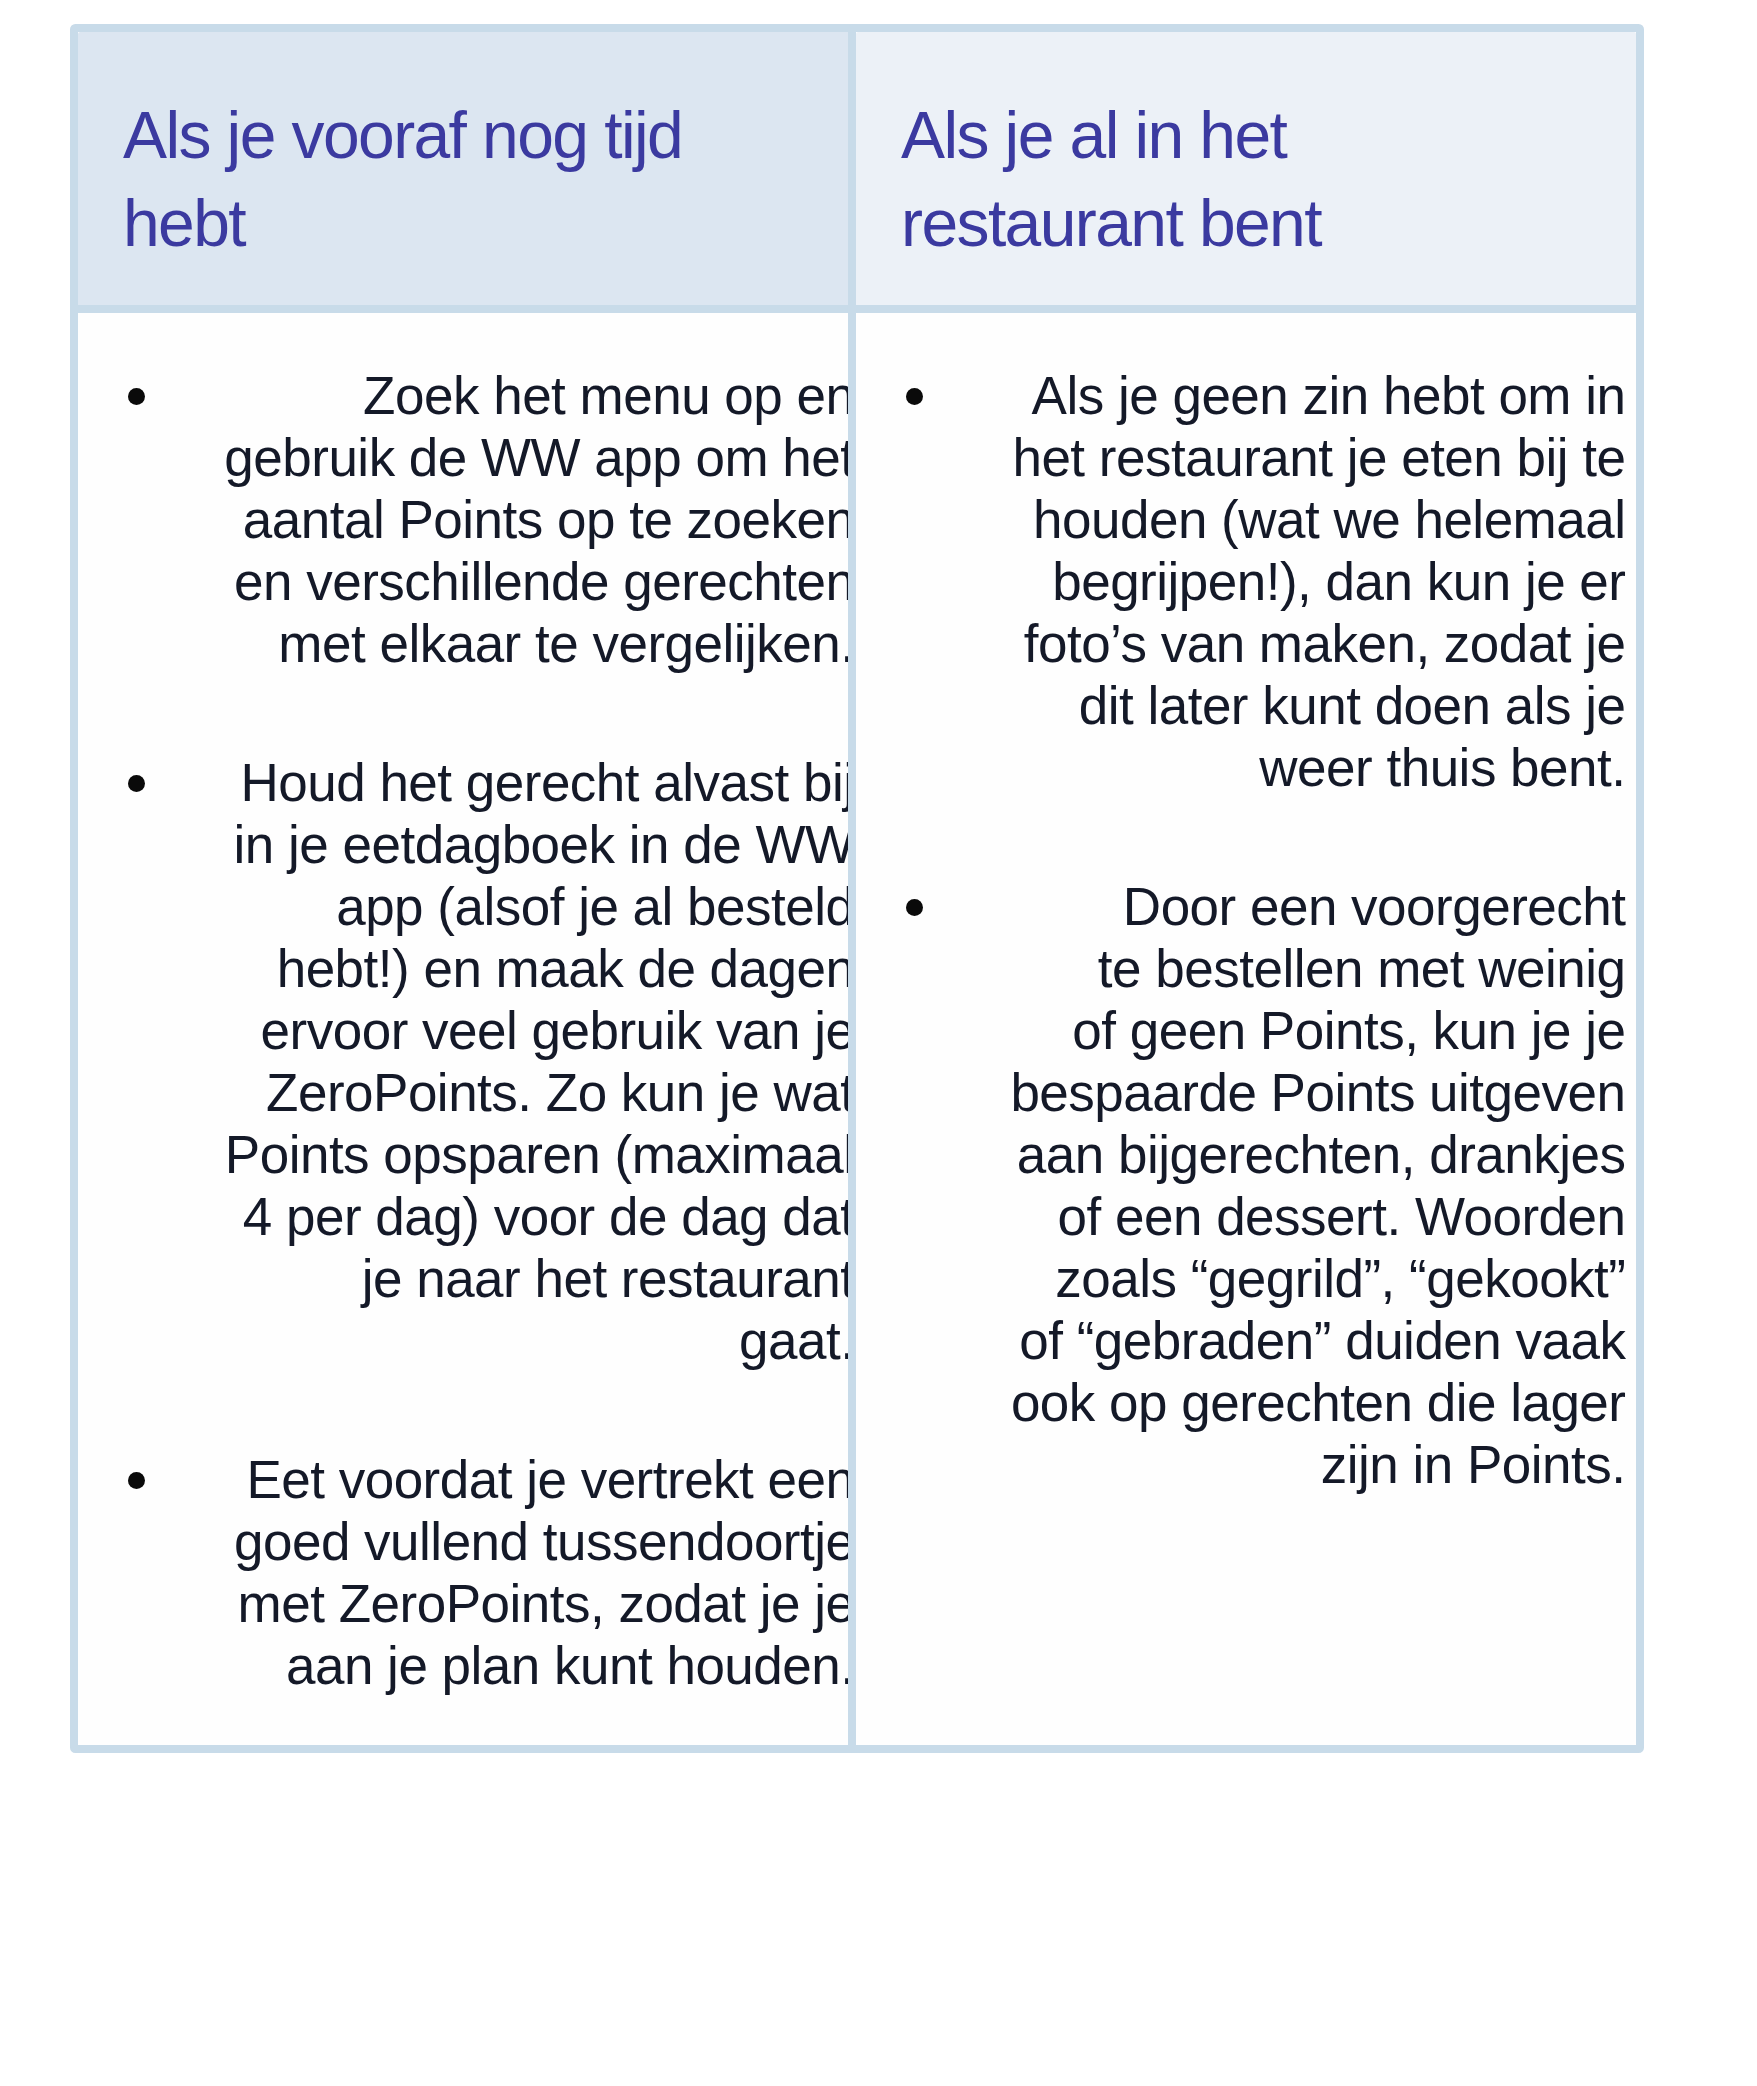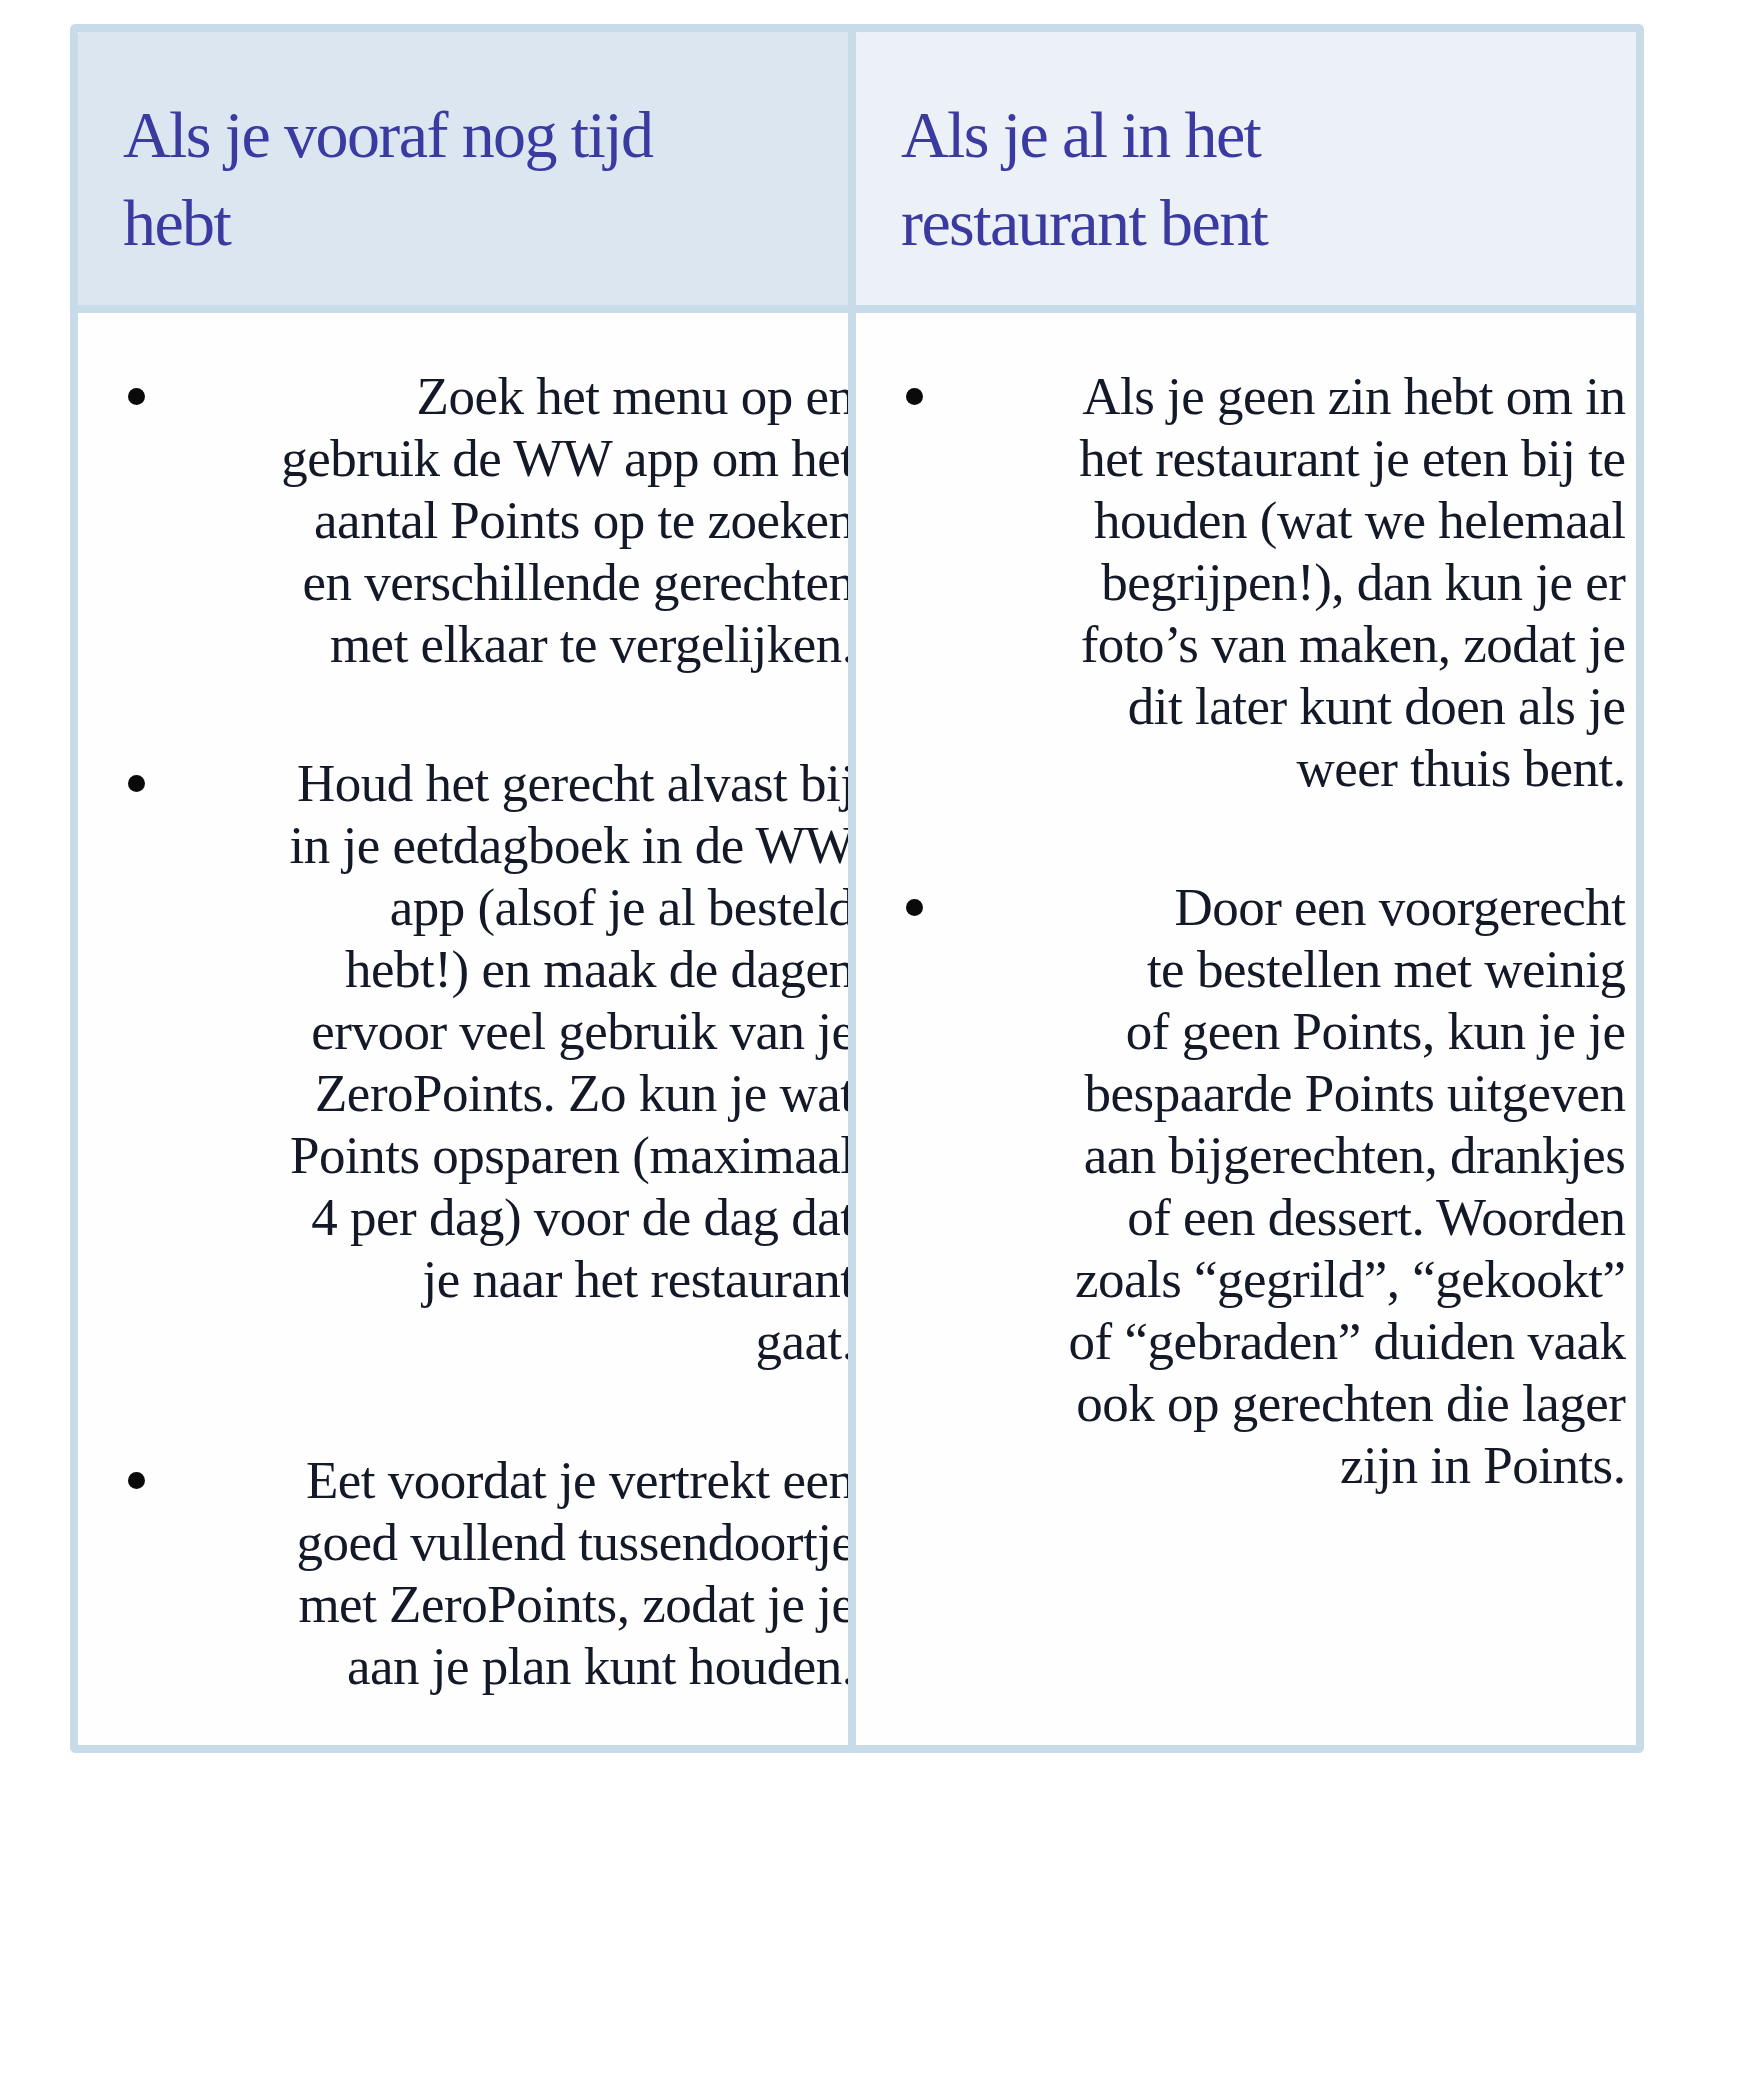--- a/index.html
+++ b/index.html
@@ -15,21 +15,20 @@
     overflow: hidden;
   }
   .card {
     position: absolute;
     top: 24px;
     height: 1729px;
     box-sizing: border-box;
     border: 8px solid var(--card-border, #c8dbe9);
     border-radius: 5.3px;
     background: var(--body-bg, #fefefe);
-    font-family: Liberation Serif, serif;
   }
   .card.left  { left: 70px;  width: 803px; }
   .card.right { left: 848px; width: 796px; }
 
   .card-header {
     box-sizing: border-box;
     height: 281px;
     padding: 59px 26px 0 45px;
     border-bottom: 8px solid var(--card-border, #c8dbe9);
     border-radius: 2.1px 2.1px 0 0;

